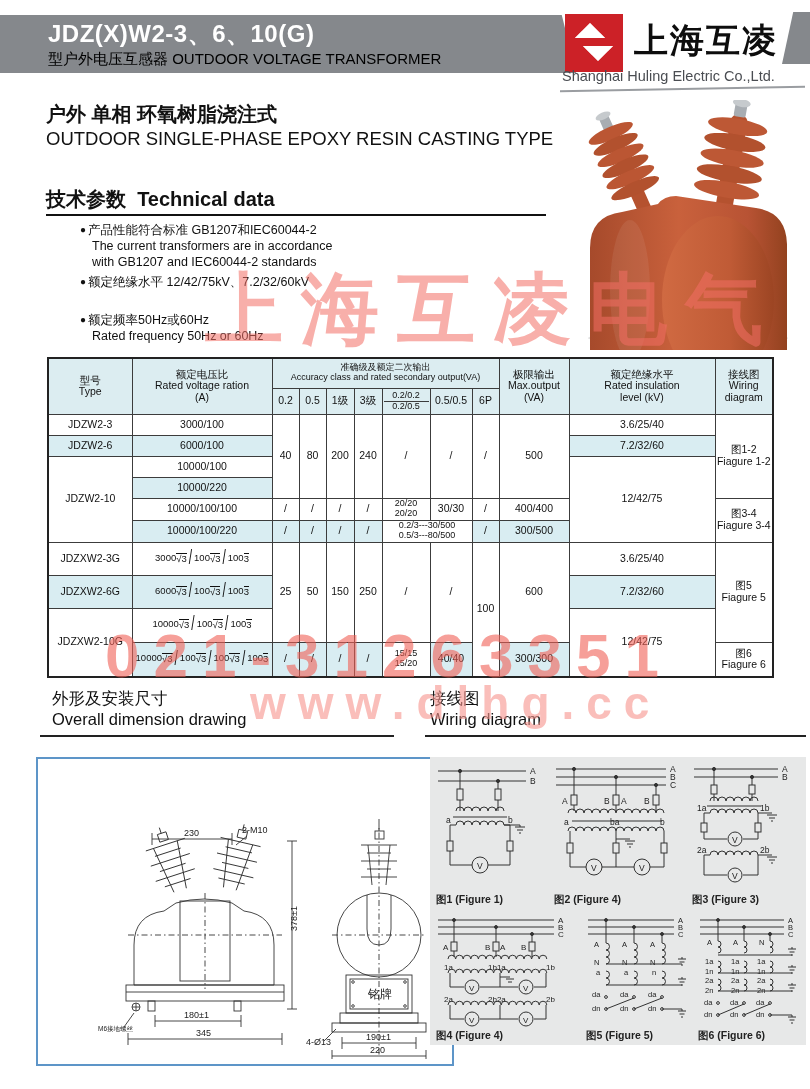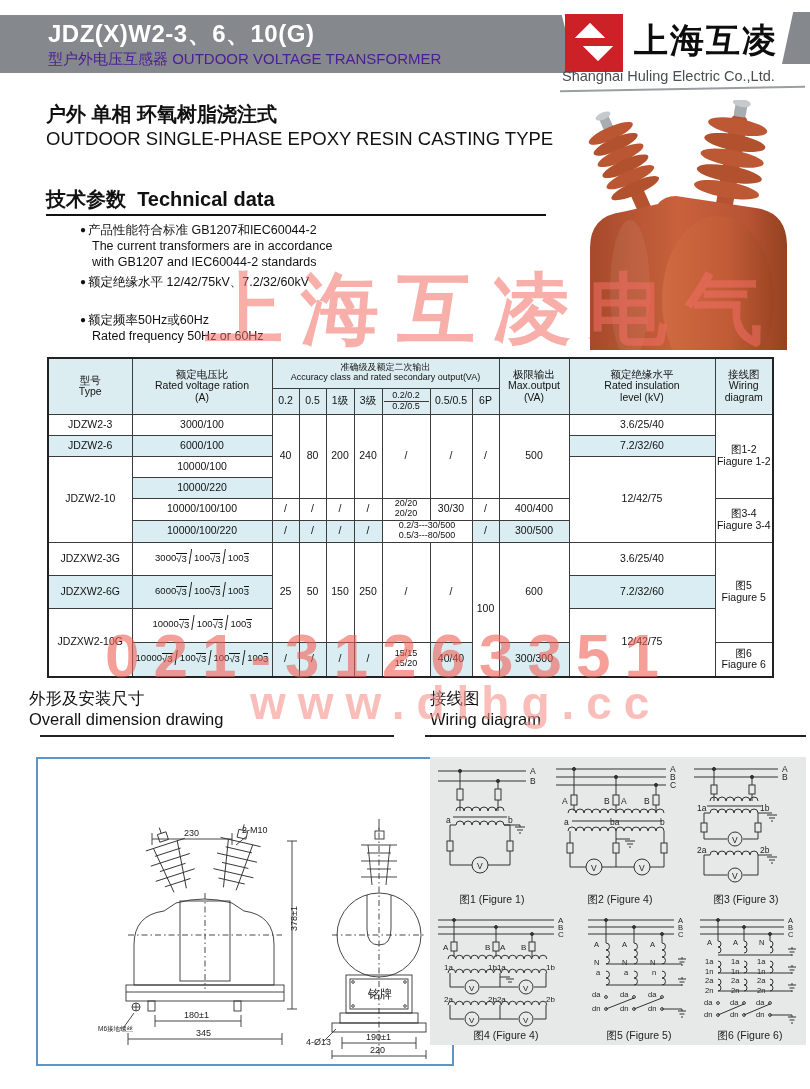--- a/index.html
+++ b/index.html
@@ -2,21 +2,21 @@
 <html><head>
 <meta charset="utf-8">
 <style>
   html,body{margin:0;padding:0;background:#fff;}
   #page{position:relative;width:810px;height:1089px;background:#fff;overflow:hidden;
         font-family:"Liberation Sans","DejaVu Sans",sans-serif;color:#111;}
   .abs{position:absolute;}
   
   #band{left:0;top:15px;width:810px;height:58px;background:#85888c;}
   #hdr-title{left:48px;top:18px;font-size:24px;font-weight:bold;color:#fff;letter-spacing:.5px;}
-  #hdr-sub{left:48px;top:50px;font-size:15px;color:#4c1d95;}
+  #hdr-sub{left:48px;top:50px;font-size:15px;color:#000000;}
   #logo-panel{left:540px;top:0;width:270px;height:96px;background:#fff;
               clip-path:polygon(42px 96px,18px 0,270px 0,270px 96px);}
   #logo-sq{left:565px;top:14px;width:58px;height:58px;background:#cc2127;}
   #logo-sq .d1{position:absolute;left:14px;top:13px;width:22px;height:22px;background:#fff;
                transform:rotate(45deg);clip-path:polygon(0 0,100% 0,0 100%);}
   #logo-sq .d2{position:absolute;left:22px;top:21px;width:22px;height:22px;background:#fff;
                transform:rotate(45deg);clip-path:polygon(100% 100%,100% 0,0 100%);}
   #logo-cn{left:634px;top:18px;font-size:34px;font-weight:bold;color:#0d0d0d;letter-spacing:2px;}
   #logo-en{left:562px;top:68px;font-size:14.5px;color:#4a4d52;}
   #logo-rule{left:560px;top:88px;width:245px;height:2px;background:#9a9da1;transform:rotate(-1deg);}
@@ -45,28 +45,28 @@
   #spec-table td.hl{background:#d9edf2;}
   #spec-table td.sm{font-size:9px;line-height:1.1;}
   .stk span{display:block;}
   .stk span:first-child{border-bottom:1px solid #3c3c3c;}
   .fwrap{display:inline-flex;align-items:center;justify-content:center;}
   .fr{display:inline-flex;flex-direction:row;font-size:9.5px;line-height:1.12;margin:0 1px;}
   .fr .den{border-top:1px solid #111;}
   .sl{display:inline-block;transform:scaleY(1.7);font-size:12px;margin:0 1px;}
   
   .sec-h{font-size:16.5px;line-height:21px;}
-  #sec-dim{left:29px;top:688px;}
+  #sec-dim{left:52px;top:688px;}
   #sec-wire{left:430px;top:688px;}
   #rule-dim{left:40px;top:735px;width:354px;height:2px;background:#222;}
   #rule-wire{left:425px;top:735px;width:381px;height:2px;background:#222;}
   #dim-panel{left:36px;top:757px;width:368px;height:305px;background:#fff;border:2px solid #5d95c8;z-index:6;padding-left:46px;}
   #wire-panel{left:430px;top:757px;width:376px;height:288px;background:#e7e8e8;z-index:6;}
   .fig{position:absolute;}
-  .figcap{position:absolute;font-size:10.5px;text-align:center;color:#222;}
+  .figcap{position:absolute;font-size:10.5px;color:#222;font-weight:bold;}
   svg text{font-family:"Liberation Sans","DejaVu Sans",sans-serif;}
   
   #photo{left:560px;top:100px;width:250px;height:250px;z-index:3;}
 </style>
 </head>
 <body>
 
 <div id="page">
 
   <div class="abs" id="band"></div>

